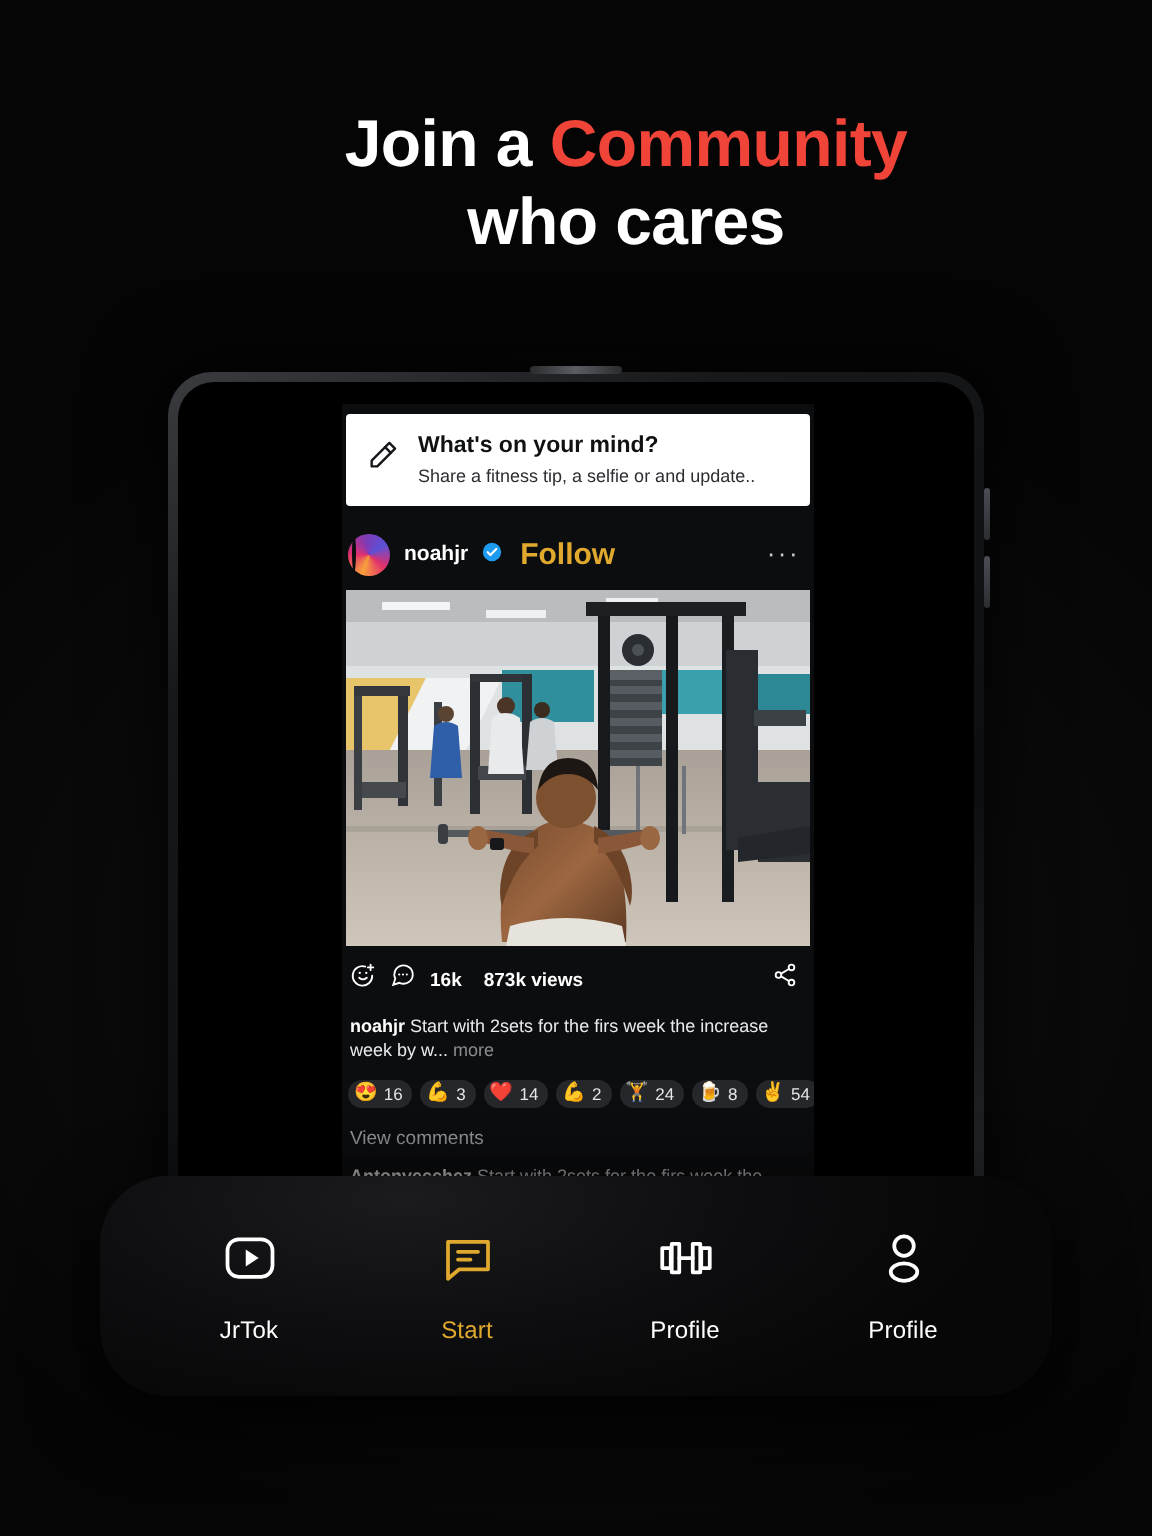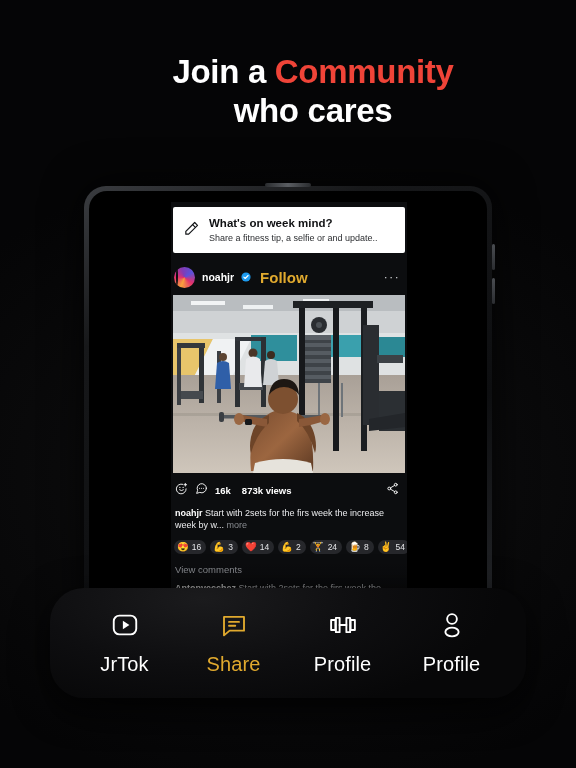--- a/index.html
+++ b/index.html
@@ -280,21 +280,21 @@
   .nav-item {
     display: flex;
     flex-direction: column;
     align-items: center;
     gap: 9px;
     width: 78px;
     color: #ffffff;
   }
   .nav-item.active { color: #e0a92e; }
   .nav-label {
-    font-size: 20px;
+    font-size: 12px;
     letter-spacing: 0.1px;
   }
   .nav-ic { display: block; }
 </style>
 </head>
 <body>
 
 <div id="stage">
 
   <div class="headline">
@@ -311,21 +311,21 @@
       <div id="feed">
 
         <div class="composer">
           <span class="pencil">
             <svg width="17" height="17" viewBox="0 0 24 24" fill="none" stroke="#15171a" stroke-width="1.7" stroke-linecap="round" stroke-linejoin="round">
               <path d="M16.5 3.5l4 4L8 20H4v-4z"></path>
               <path d="M13.5 6.5l4 4"></path>
             </svg>
           </span>
           <span class="ctext">
-            <span class="composer-title">What's on week mind?</span>
+            <span class="composer-title">What's on your mind?</span>
             <span class="composer-sub">Share a fitness tip, a selfie or and update..</span>
           </span>
         </div>
 
         <div class="post-head">
           <span class="avatar-ring"><span class="avatar-inner"></span></span>
           <span class="uname">noahjr</span>
           <span class="verified">
             <svg width="10" height="10" viewBox="0 0 24 24">
               <circle cx="12" cy="12" r="11" fill="#1d9bf0"></circle>
@@ -517,21 +517,21 @@
       <span class="nav-label">JrTok</span>
     </div>
 
     <div class="nav-item active">
       <span class="nav-ic">
         <svg width="30" height="30" viewBox="0 0 24 24" fill="none" stroke="currentColor" stroke-width="1.5" stroke-linecap="round" stroke-linejoin="round">
           <path d="M4 5.5h16v11H8.5L4 20.3z"></path>
           <path d="M8 9.5h8M8 12.6h5"></path>
         </svg>
       </span>
-      <span class="nav-label">Share</span>
+      <span class="nav-label">Start</span>
     </div>
 
     <div class="nav-item">
       <span class="nav-ic">
         <svg width="30" height="30" viewBox="0 0 24 24" fill="none" stroke="currentColor" stroke-width="1.5" stroke-linecap="round" stroke-linejoin="round">
           <rect x="2.5" y="8" width="3.4" height="8"></rect>
           <rect x="6.3" y="6.3" width="3" height="11.4"></rect>
           <rect x="14.7" y="6.3" width="3" height="11.4"></rect>
           <rect x="18.1" y="8" width="3.4" height="8"></rect>
           <path d="M9.3 12h5.4"></path>

